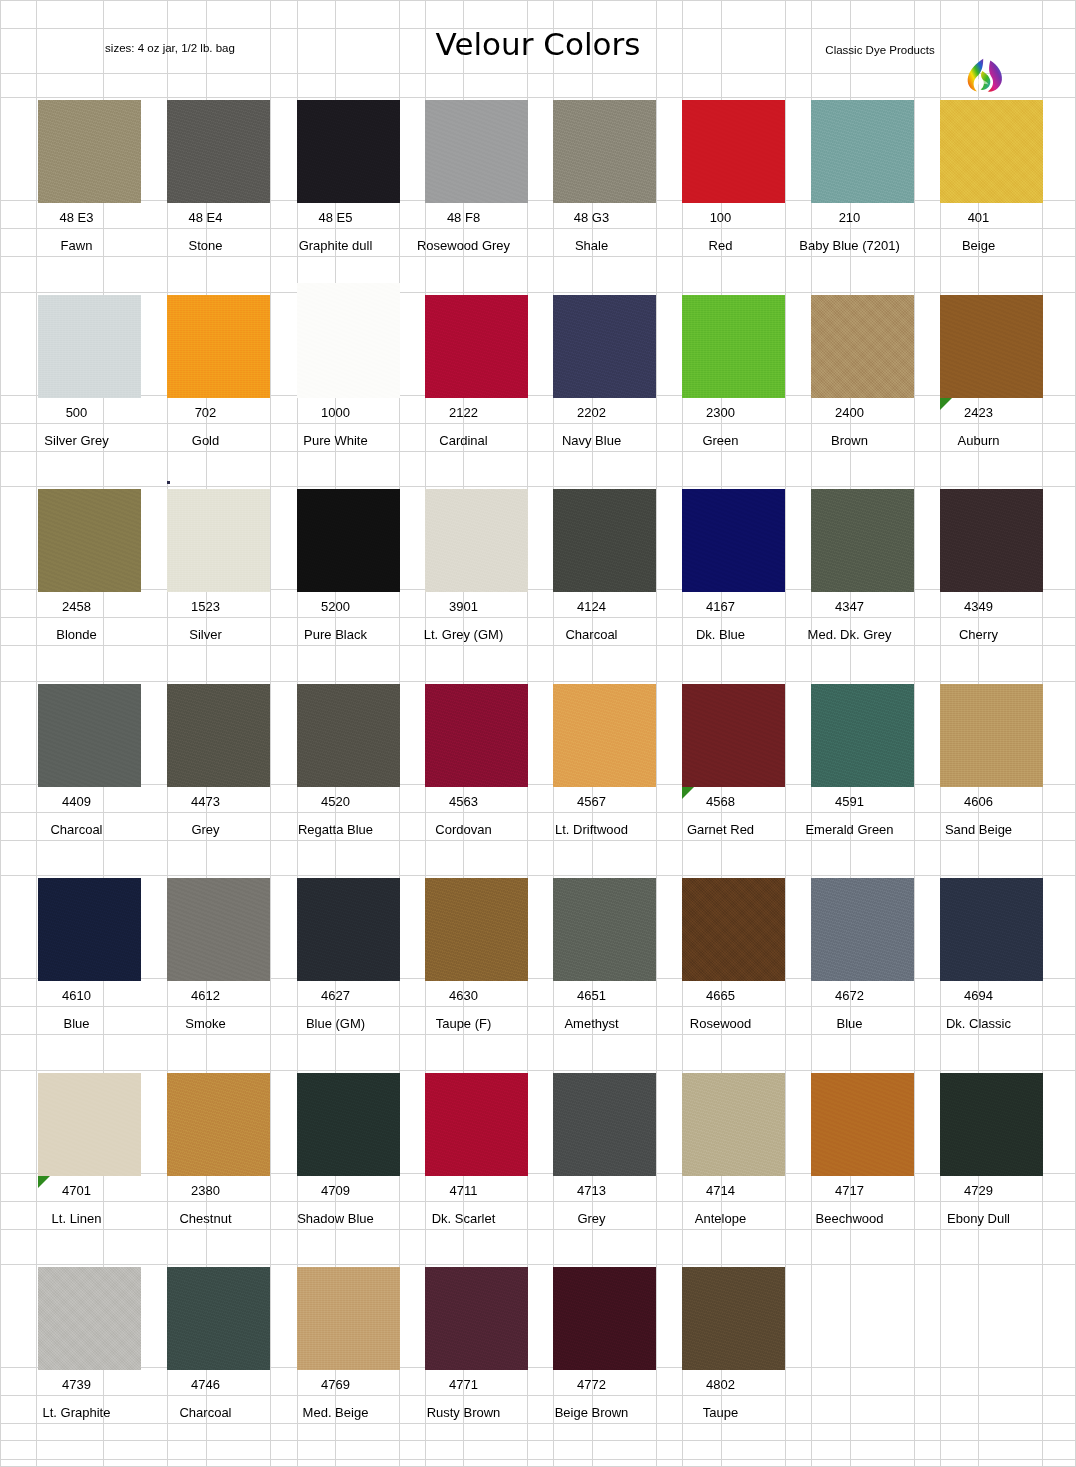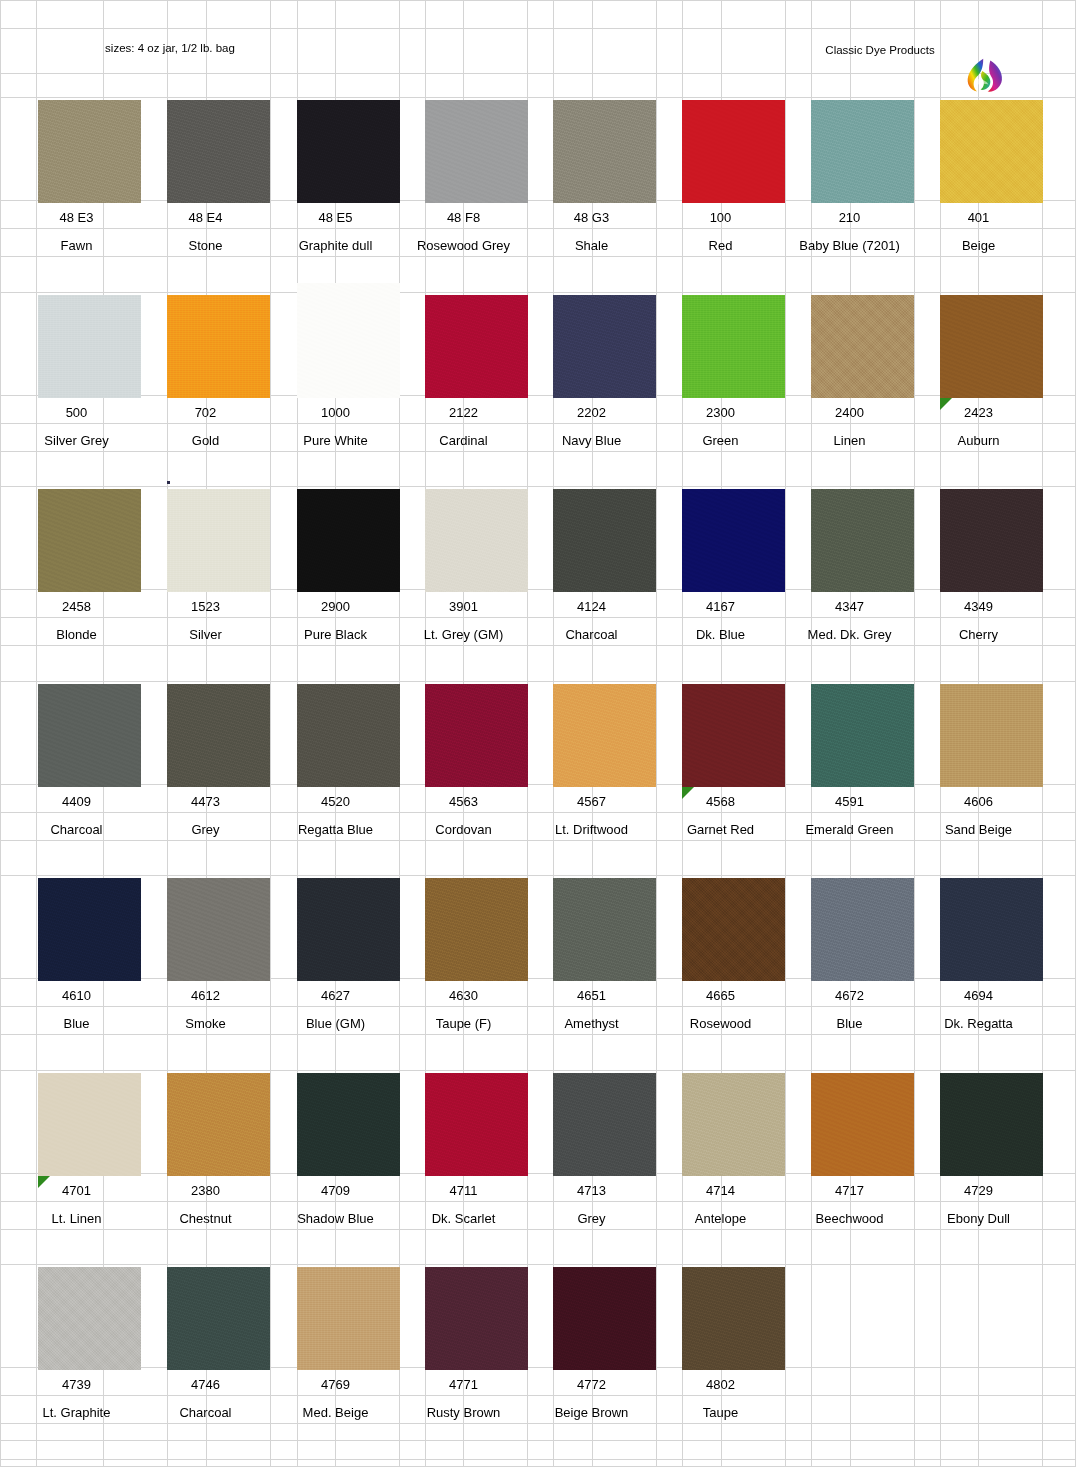--- a/index.html
+++ b/index.html
@@ -204,20 +204,21 @@
     <div class="gridline-h" style="top: 1395px;"></div>
     <div class="gridline-h" style="top: 1423px;"></div>
     <div class="gridline-h" style="top: 1458.5px;"></div>
     <div class="gridline-h" style="top: 1440px;"></div>
     <div class="gridline-h" style="top: 1466px;"></div>
   </div>
 
 <div id="header">
   <div id="sizes-note">sizes:  4 oz jar, 1/2 lb. bag</div>
 
+  <div id="chart-title">Velour Colors</div>
 
   <div id="brand-name">Classic Dye Products</div>
 
   <svg id="brand-logo" viewBox="0 0 100 90">
     <defs>
       <linearGradient id="lgA" x1="0" y1="1" x2="1" y2="0">
         <stop offset="0%" stop-color="#e21b1b"></stop>
         <stop offset="20%" stop-color="#f28b0c"></stop>
         <stop offset="40%" stop-color="#f2e00c"></stop>
         <stop offset="60%" stop-color="#3cb521"></stop>
@@ -340,21 +341,21 @@
         <div class="chip-texture" style="background-image: repeating-linear-gradient(0deg, rgba(255, 255, 255, 0.16) 0px, rgba(255, 255, 255, 0.16) 1px, rgba(0, 0, 0, 0.12) 1px, rgba(0, 0, 0, 0.12) 2px), repeating-linear-gradient(90deg, rgba(255, 255, 255, 0.1) 0px, rgba(255, 255, 255, 0.1) 1px, rgba(0, 0, 0, 0.1) 1px, rgba(0, 0, 0, 0.1) 3px);"></div>
       </div>
       <div class="swatch-code">2300</div>
       <div class="swatch-name">Green</div>
     </div>
     <div class="swatch-cell" style="left: 811px; top: 294.5px;">
       <div class="swatch-chip" title="2400 Brown" style="background: rgb(171, 143, 99);">
         <div class="chip-texture" style="background-image: repeating-linear-gradient(45deg, rgba(255, 255, 255, 0.22) 0px, rgba(255, 255, 255, 0.22) 1px, rgba(0, 0, 0, 0.18) 1px, rgba(0, 0, 0, 0.18) 2px), repeating-linear-gradient(-45deg, rgba(255, 255, 255, 0.14) 0px, rgba(255, 255, 255, 0.14) 1px, rgba(0, 0, 0, 0.14) 1px, rgba(0, 0, 0, 0.14) 2px);"></div>
       </div>
       <div class="swatch-code">2400</div>
-      <div class="swatch-name">Linen</div>
+      <div class="swatch-name">Brown</div>
     </div>
     <div class="swatch-cell" style="left: 940px; top: 294.5px;">
       <div class="swatch-chip" title="2423 Auburn" style="background: rgb(141, 90, 36);">
         <div class="chip-texture" style="background-image: repeating-linear-gradient(20deg, rgba(255, 255, 255, 0.04) 0px, rgba(255, 255, 255, 0.04) 2px, rgba(0, 0, 0, 0.04) 2px, rgba(0, 0, 0, 0.04) 4px);"></div>
         <div class="corner-flag" style="border-left-color: rgb(47, 138, 30);"></div>
       </div>
       <div class="swatch-code">2423</div>
       <div class="swatch-name">Auburn</div>
     </div>
     <div class="swatch-cell" style="left: 38px; top: 489px;">
@@ -369,21 +370,21 @@
         <div class="chip-texture" style="background-image: repeating-linear-gradient(0deg, rgba(255, 255, 255, 0.16) 0px, rgba(255, 255, 255, 0.16) 1px, rgba(0, 0, 0, 0.12) 1px, rgba(0, 0, 0, 0.12) 2px), repeating-linear-gradient(90deg, rgba(255, 255, 255, 0.1) 0px, rgba(255, 255, 255, 0.1) 1px, rgba(0, 0, 0, 0.1) 1px, rgba(0, 0, 0, 0.1) 3px);"></div>
         <div class="speck"></div>
       </div>
       <div class="swatch-code">1523</div>
       <div class="swatch-name">Silver</div>
     </div>
     <div class="swatch-cell" style="left: 297px; top: 489px;">
       <div class="swatch-chip" title="2900 Pure Black" style="background: rgb(17, 17, 17);">
         <div class="chip-texture" style="background-image: repeating-linear-gradient(15deg, rgba(255, 255, 255, 0.1) 0px, rgba(255, 255, 255, 0.1) 1px, rgba(0, 0, 0, 0.13) 1px, rgba(0, 0, 0, 0.13) 3px), repeating-linear-gradient(-70deg, rgba(255, 255, 255, 0.07) 0px, rgba(255, 255, 255, 0.07) 1px, rgba(0, 0, 0, 0.1) 1px, rgba(0, 0, 0, 0.1) 2px);"></div>
       </div>
-      <div class="swatch-code">2900</div>
+      <div class="swatch-code">5200</div>
       <div class="swatch-name">Pure Black</div>
     </div>
     <div class="swatch-cell" style="left: 425px; top: 489px;">
       <div class="swatch-chip" title="3901 Lt. Grey (GM)" style="background: rgb(222, 219, 208);">
         <div class="chip-texture" style="background-image: repeating-linear-gradient(15deg, rgba(255, 255, 255, 0.1) 0px, rgba(255, 255, 255, 0.1) 1px, rgba(0, 0, 0, 0.13) 1px, rgba(0, 0, 0, 0.13) 3px), repeating-linear-gradient(-70deg, rgba(255, 255, 255, 0.07) 0px, rgba(255, 255, 255, 0.07) 1px, rgba(0, 0, 0, 0.1) 1px, rgba(0, 0, 0, 0.1) 2px);"></div>
       </div>
       <div class="swatch-code">3901</div>
       <div class="swatch-name">Lt. Grey (GM)</div>
     </div>
     <div class="swatch-cell" style="left: 553px; top: 489px;">
@@ -518,21 +519,21 @@
         <div class="chip-texture" style="background-image: repeating-linear-gradient(15deg, rgba(255, 255, 255, 0.1) 0px, rgba(255, 255, 255, 0.1) 1px, rgba(0, 0, 0, 0.13) 1px, rgba(0, 0, 0, 0.13) 3px), repeating-linear-gradient(-70deg, rgba(255, 255, 255, 0.07) 0px, rgba(255, 255, 255, 0.07) 1px, rgba(0, 0, 0, 0.1) 1px, rgba(0, 0, 0, 0.1) 2px);"></div>
       </div>
       <div class="swatch-code">4672</div>
       <div class="swatch-name">Blue</div>
     </div>
     <div class="swatch-cell" style="left: 940px; top: 878px;">
       <div class="swatch-chip" title="4694 Dk. Sapphire" style="background: rgb(43, 51, 70);">
         <div class="chip-texture" style="background-image: repeating-linear-gradient(15deg, rgba(255, 255, 255, 0.1) 0px, rgba(255, 255, 255, 0.1) 1px, rgba(0, 0, 0, 0.13) 1px, rgba(0, 0, 0, 0.13) 3px), repeating-linear-gradient(-70deg, rgba(255, 255, 255, 0.07) 0px, rgba(255, 255, 255, 0.07) 1px, rgba(0, 0, 0, 0.1) 1px, rgba(0, 0, 0, 0.1) 2px);"></div>
       </div>
       <div class="swatch-code">4694</div>
-      <div class="swatch-name">Dk. Regatta</div>
+      <div class="swatch-name">Dk. Classic</div>
     </div>
     <div class="swatch-cell" style="left: 38px; top: 1072.5px;">
       <div class="swatch-chip" title="4701 Lt. Linen" style="background: rgb(221, 212, 191);">
         <div class="chip-texture" style="background-image: repeating-linear-gradient(20deg, rgba(255, 255, 255, 0.04) 0px, rgba(255, 255, 255, 0.04) 2px, rgba(0, 0, 0, 0.04) 2px, rgba(0, 0, 0, 0.04) 4px);"></div>
         <div class="corner-flag" style="border-left-color: rgb(47, 138, 30);"></div>
       </div>
       <div class="swatch-code">4701</div>
       <div class="swatch-name">Lt. Linen</div>
     </div>
     <div class="swatch-cell" style="left: 167px; top: 1072.5px;">

